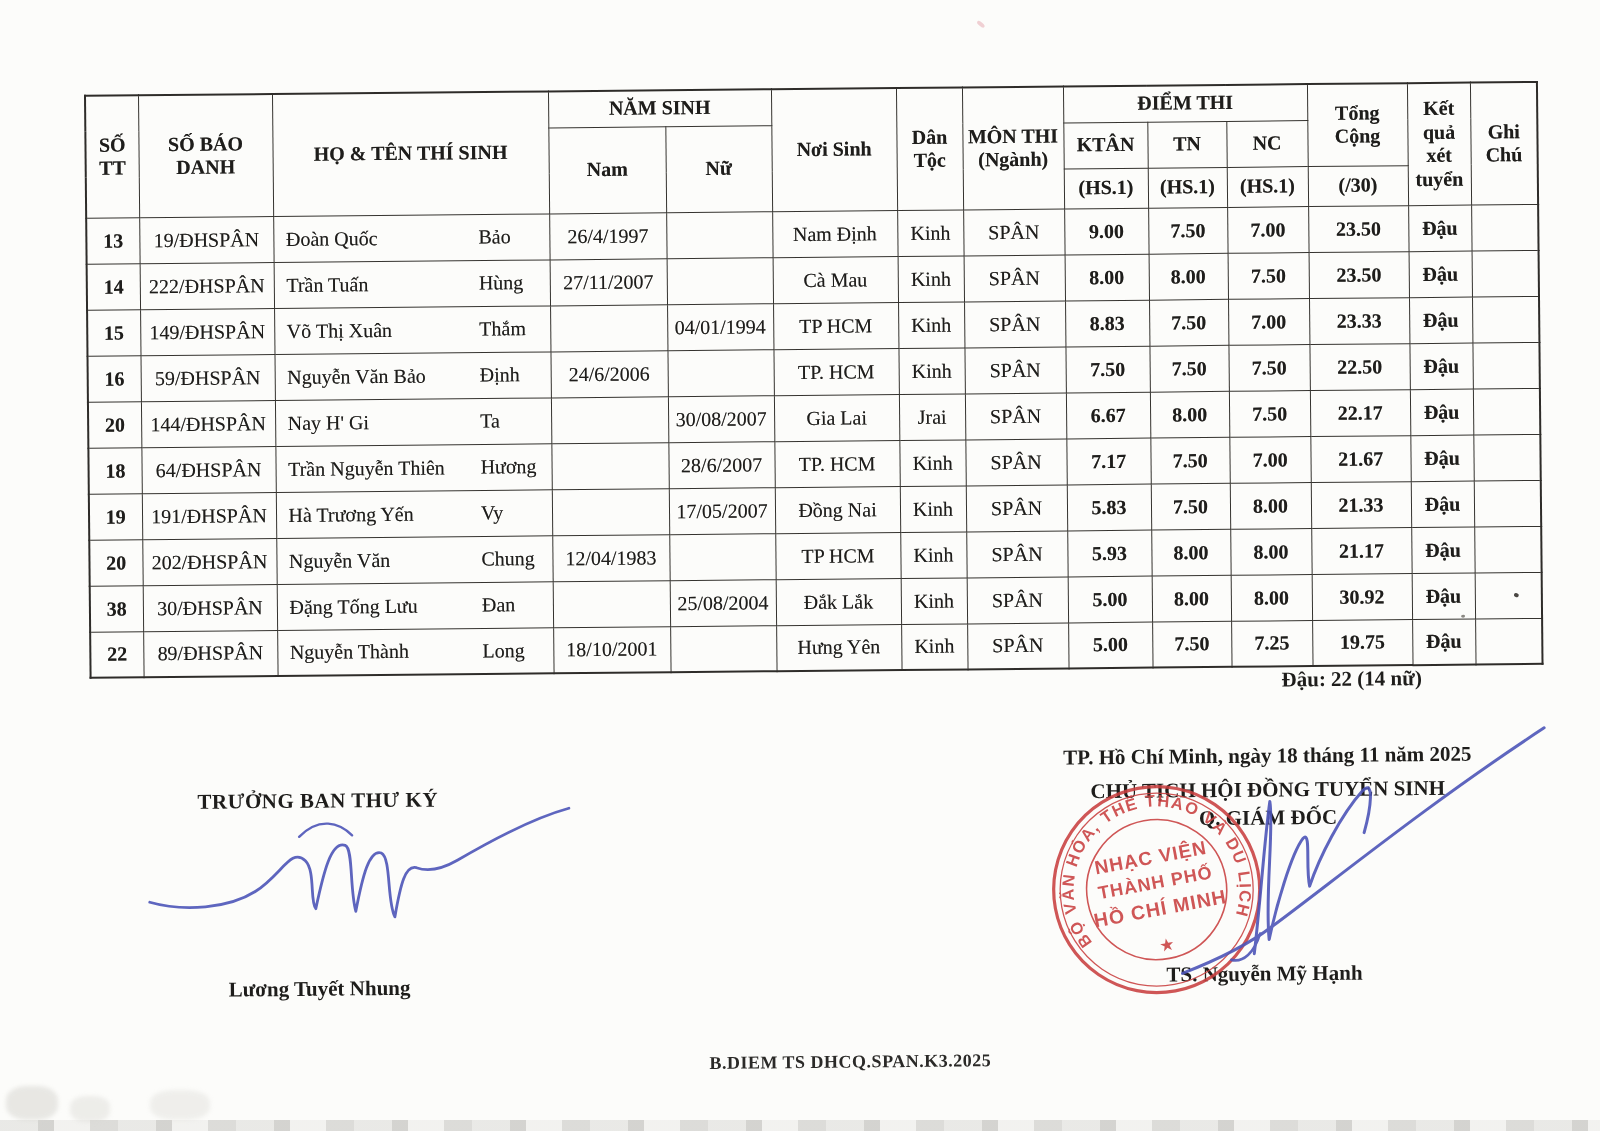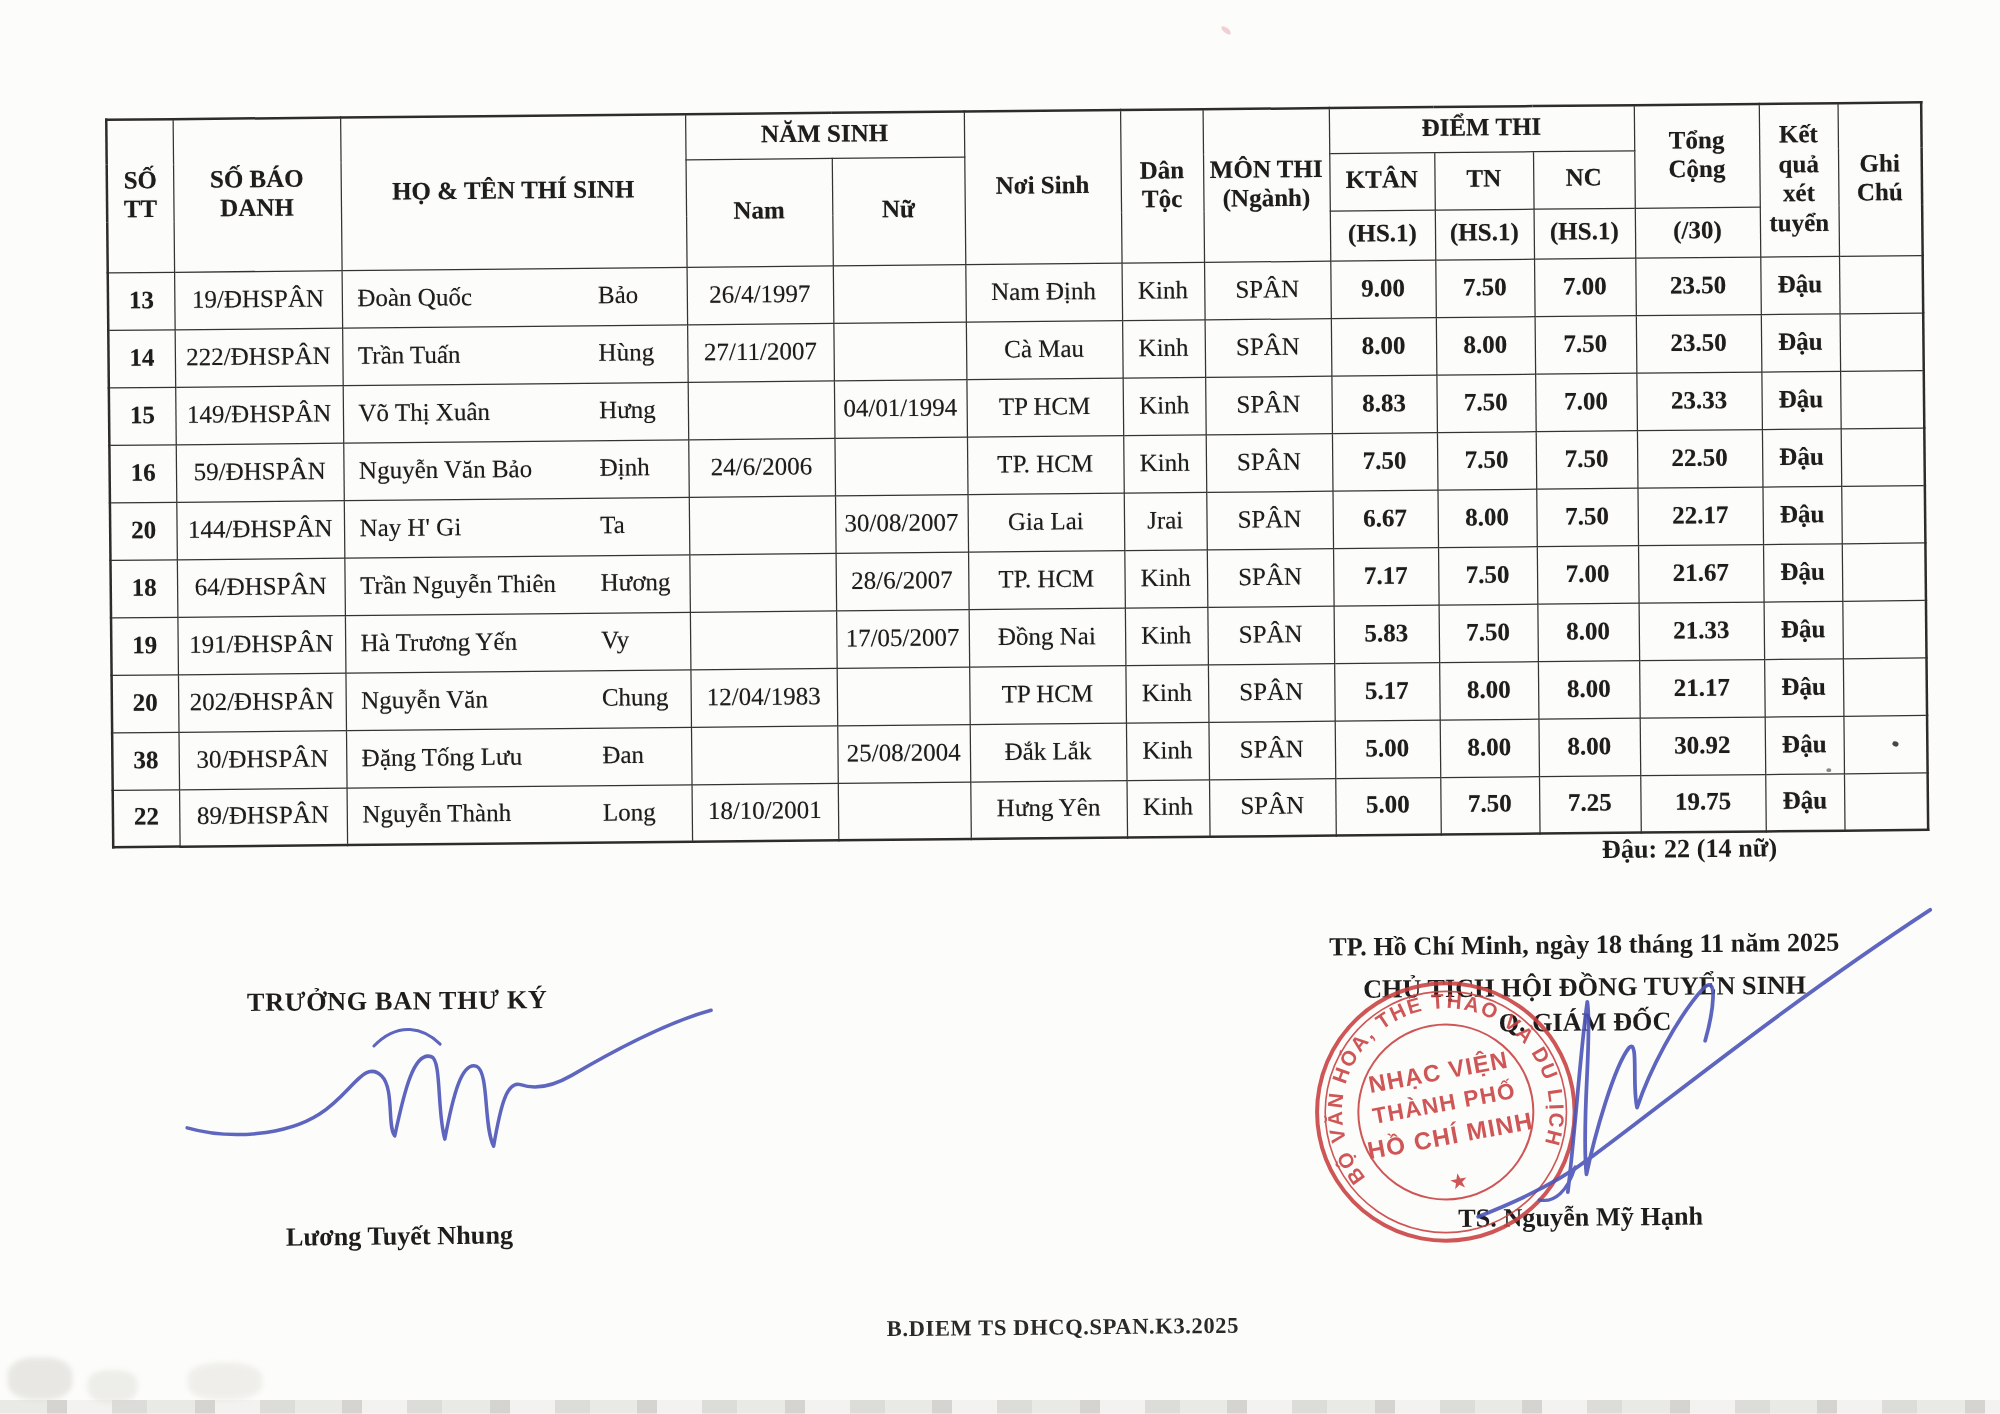--- a/index.html
+++ b/index.html
@@ -154,21 +154,21 @@
           <td class="c bold">8.00</td>
           <td class="c bold">8.00</td>
           <td class="c bold">7.50</td>
           <td class="c bold">23.50</td>
           <td class="c bold">Đậu</td>
           <td class="c"></td>
         </tr>
         <tr>
           <td class="c bold">15</td>
           <td class="c">149/ĐHSPÂN</td>
-          <td class="name-cell"><span class="ho">Võ Thị Xuân</span><span class="ten">Hưng</span></td>
+          <td class="name-cell"><span class="ho">Võ Thị Xuân</span><span class="ten">Thắm</span></td>
           <td class="c"></td>
           <td class="c">04/01/1994</td>
           <td class="c">TP HCM</td>
           <td class="c">Kinh</td>
           <td class="c">SPÂN</td>
           <td class="c bold">8.83</td>
           <td class="c bold">7.50</td>
           <td class="c bold">7.00</td>
           <td class="c bold">23.33</td>
           <td class="c bold">Đậu</td>
@@ -240,21 +240,21 @@
         </tr>
         <tr>
           <td class="c bold">20</td>
           <td class="c">202/ĐHSPÂN</td>
           <td class="name-cell"><span class="ho">Nguyễn Văn</span><span class="ten">Chung</span></td>
           <td class="c">12/04/1983</td>
           <td class="c"></td>
           <td class="c">TP HCM</td>
           <td class="c">Kinh</td>
           <td class="c">SPÂN</td>
-          <td class="c bold">5.17</td>
+          <td class="c bold">5.93</td>
           <td class="c bold">8.00</td>
           <td class="c bold">8.00</td>
           <td class="c bold">21.17</td>
           <td class="c bold">Đậu</td>
           <td class="c"></td>
         </tr>
         <tr>
           <td class="c bold">38</td>
           <td class="c">30/ĐHSPÂN</td>
           <td class="name-cell"><span class="ho">Đặng Tống Lưu</span><span class="ten">Đan</span></td>

